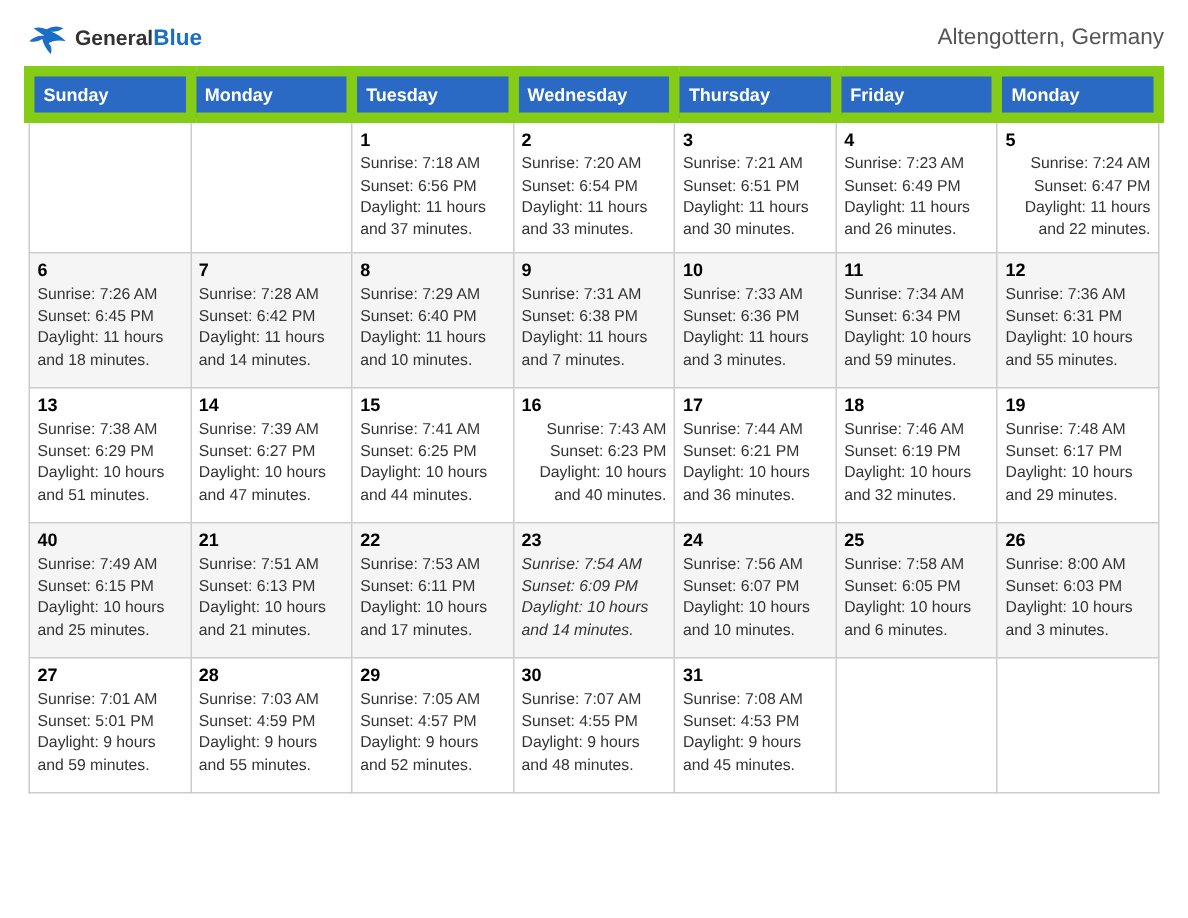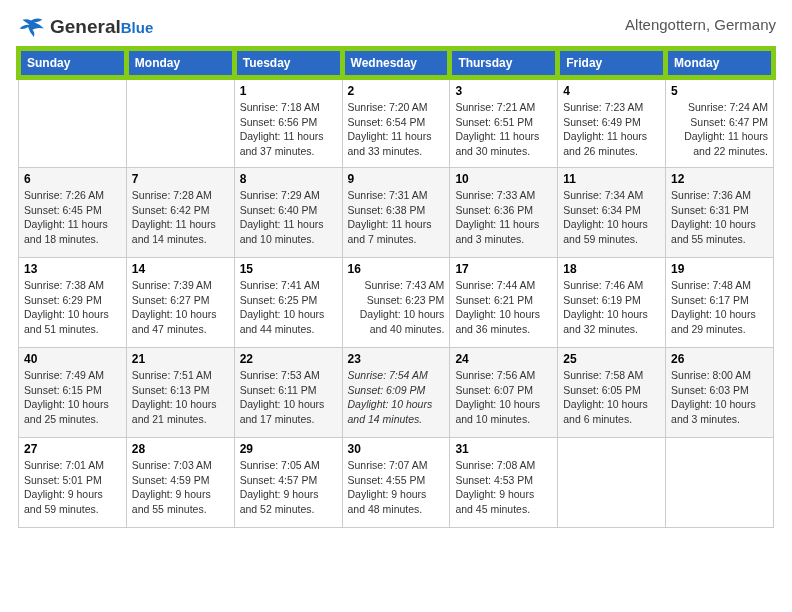--- a/index.html
+++ b/index.html
@@ -14,42 +14,42 @@
       display: flex;
       justify-content: space-between;
       align-items: flex-start;
       margin-bottom: 8px;
     }
     .logo {
       display: flex;
       align-items: center;
       gap: 4px;
     }
-    .logo-text-general { font-size: 19px; font-weight: bold; color: #333; }
+    .logo-text-general { font-size: 14px; font-weight: bold; color: #333; }
     .logo-text-blue { font-size: 15px; font-weight: bold; color: #1a6ec5; }
     .logo-bird {
       width: 30px;
       height: 20px;
     }
     .title-block { text-align: right; }
     .month-title { font-size: 36px; font-weight: bold; color: #333; }
     .location { font-size: 15px; color: #555; }
 
     .calendar {
       width: 100%;
       border-collapse: collapse;
       font-size: 11px;
     }
     .calendar th {
       background-color: #2a6ac5;
       color: #fff;
       text-align: left;
       padding: 5px 6px;
       font-size: 12px;
-      border: 5px solid #84cc16;
+      border: 7px solid #84cc16;
     }
     .calendar td {
       border: 1px solid #ccc;
       vertical-align: top;
       padding: 4px 5px;
       width: calc(100% / 7);
       min-height: 80px;
       height: 90px;
     }
     .calendar tr:nth-child(even) td {

